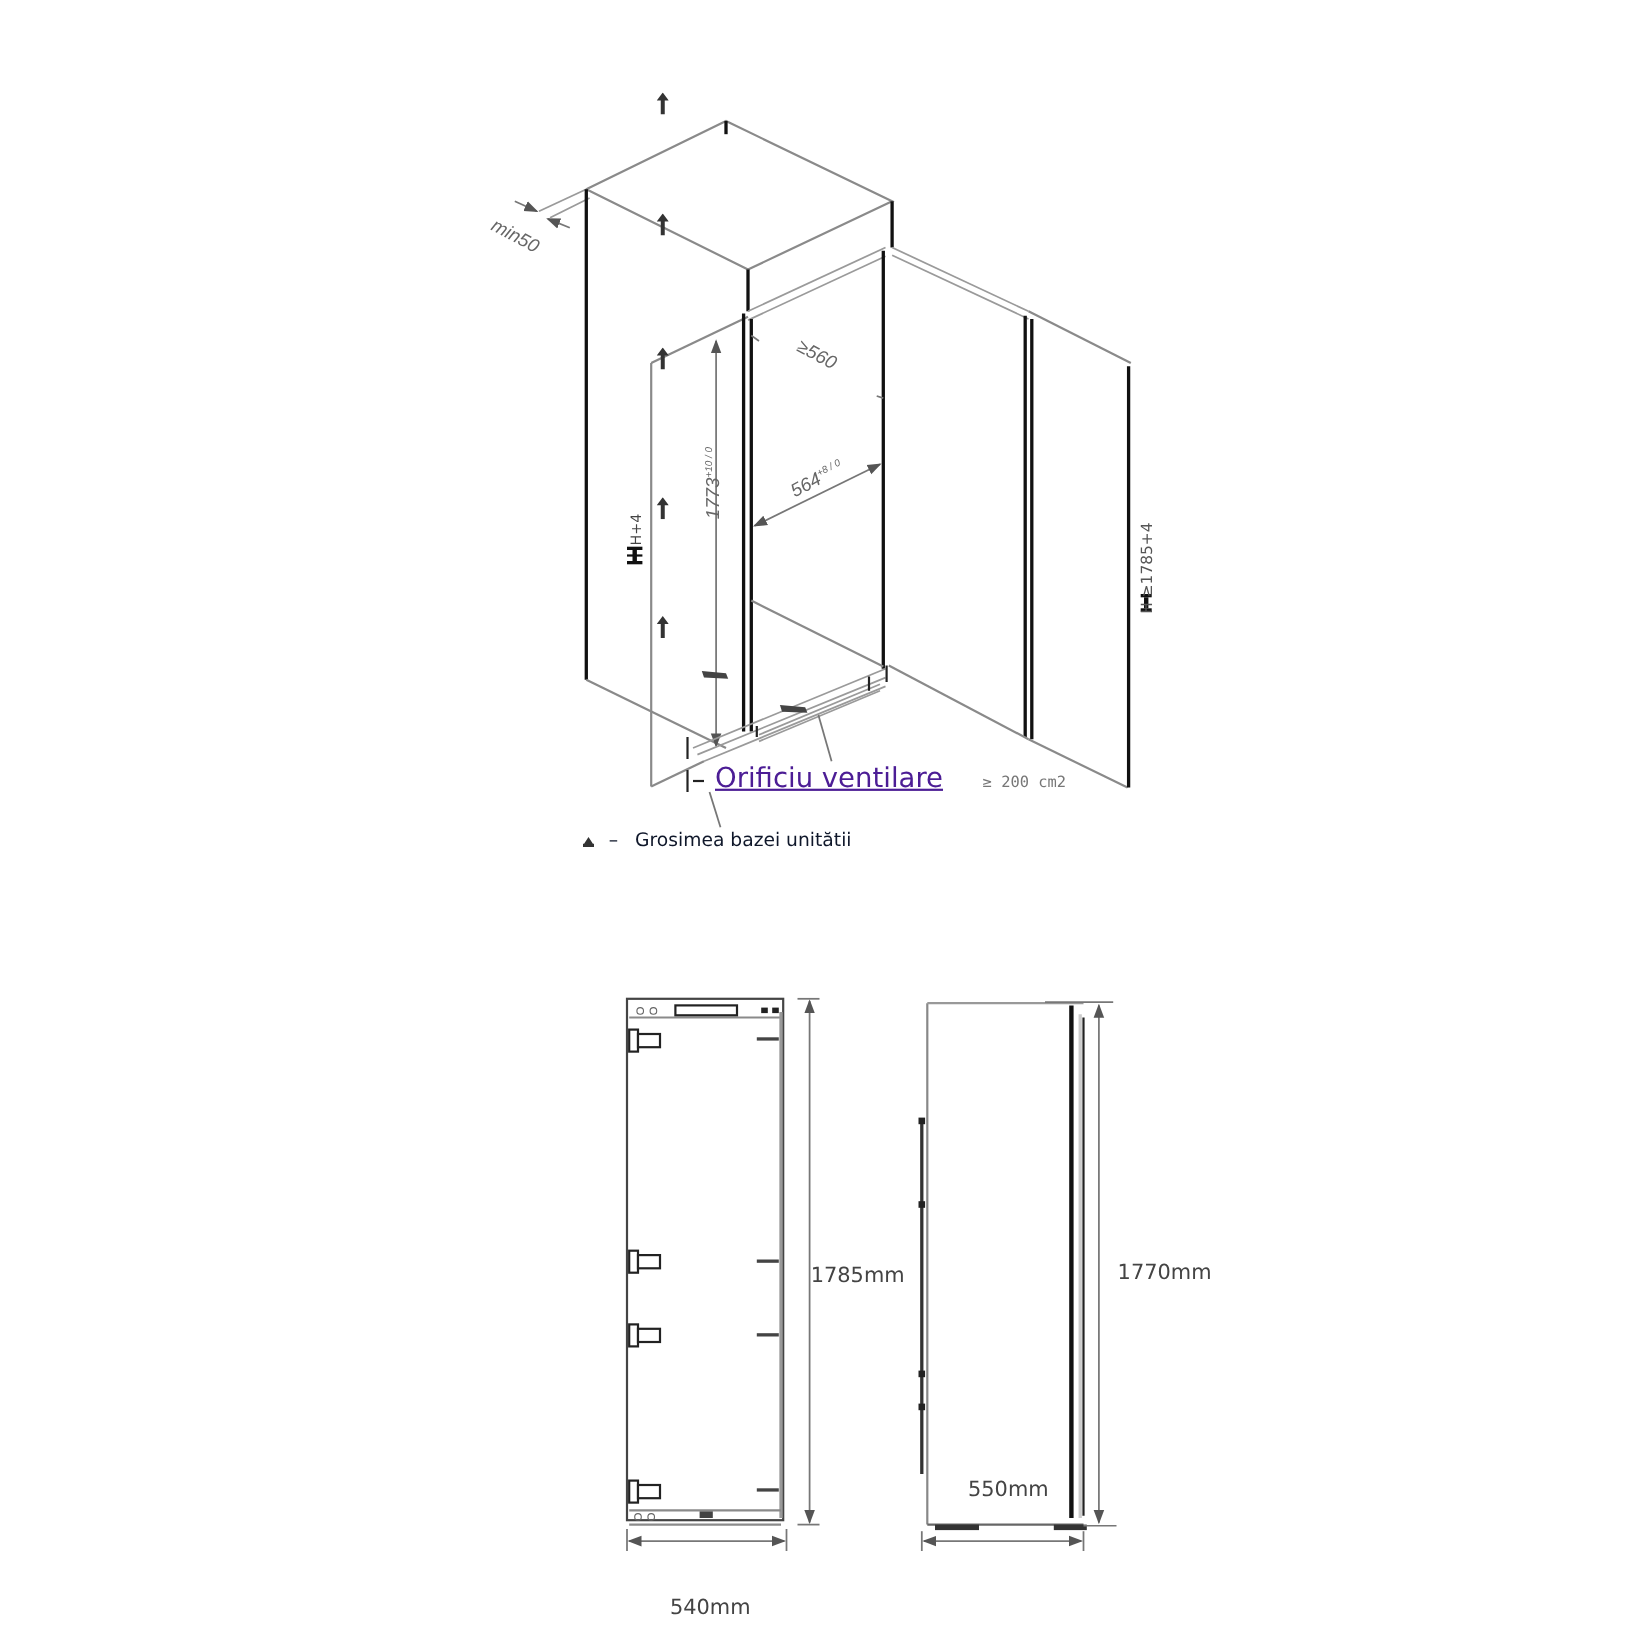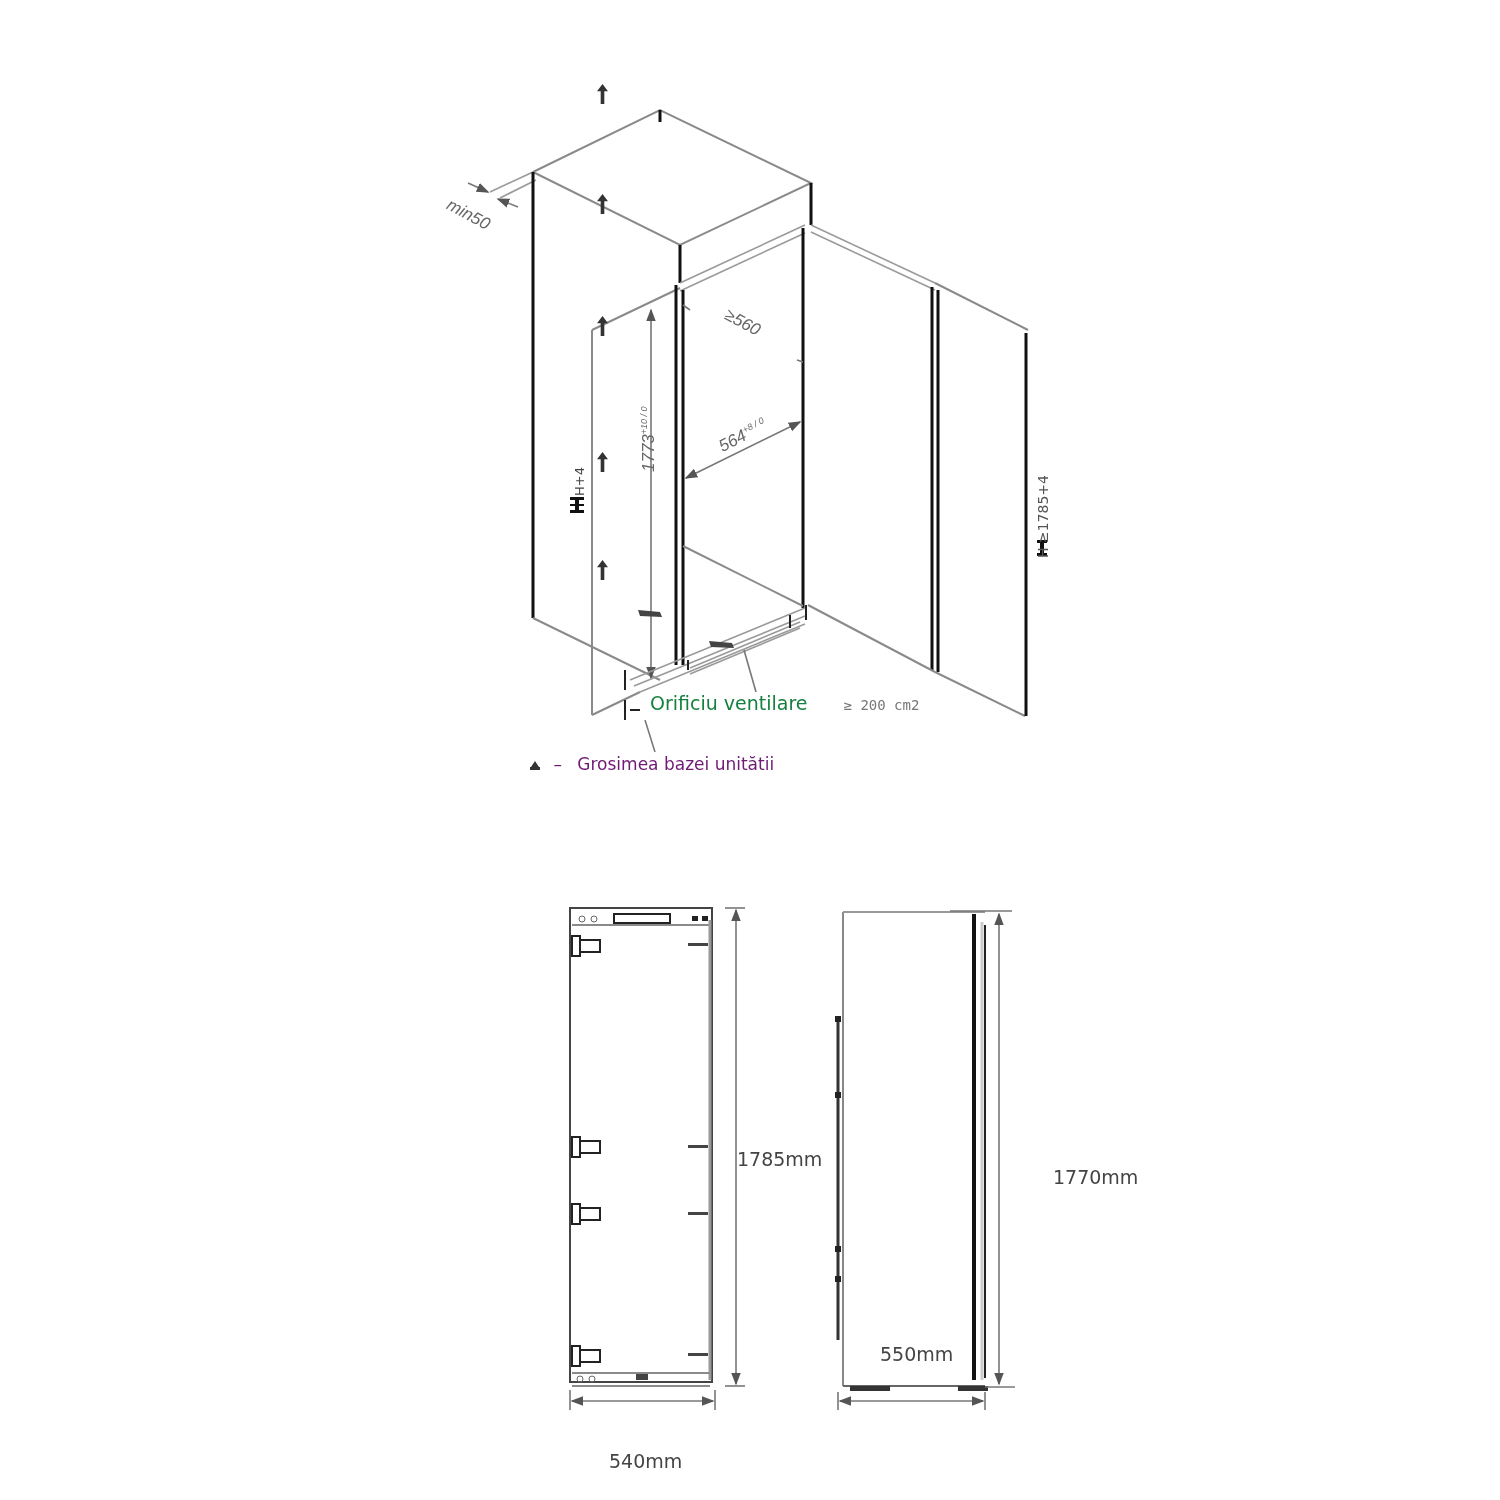--- a/index.html
+++ b/index.html
@@ -7,23 +7,23 @@
            font-family: "Liberation Sans", sans-serif; color: #222; }
     svg#drawing { position: absolute; left: 0; top: 0; width: 1500px; height: 1500px; }
     .thin { stroke: #8a8a8a; stroke-width: 2; fill: none; }
     .thin-dbl { stroke: #9a9a9a; stroke-width: 1.6; fill: none; }
     .thick { stroke: #111; stroke-width: 3; fill: none; }
     .med { stroke: #222; stroke-width: 2; fill: none; }
     .dim { stroke: #777; stroke-width: 1.6; fill: none; }
     .lbl { position: absolute; white-space: nowrap; line-height: 1; }
     .gray-italic { color: #666; font-style: italic; font-size: 17px; }
     .big-dim { font-family: "DejaVu Sans", sans-serif; font-weight: normal; font-size: 19px; color: #444; }
-    .vent { font-size: 19px; color: #15803d; font-family: "DejaVu Sans", sans-serif; }
+    .vent { font-size: 25px; color: #4c1d95; font-family: "DejaVu Sans", sans-serif; text-decoration: underline; }
     .vent-small { font-size: 14px; color: #777; font-family: "DejaVu Sans Mono", monospace; margin-left: 36px; }
-    .legend { font-size: 17px; color: #701a75; font-family: "DejaVu Sans", sans-serif; }
+    .legend { font-size: 17px; color: #0f172a; font-family: "DejaVu Sans", sans-serif; }
   </style>
 </head>
 <body>
 
 <svg id="drawing" viewBox="0 0 1500 1500">
   <defs>
     <marker id="ah" markerWidth="8" markerHeight="8" refX="7" refY="4" orient="auto">
       <path d="M0,1 L8,4 L0,7 Z" fill="#555"></path>
     </marker>
     <marker id="ahs" markerWidth="8" markerHeight="8" refX="1" refY="4" orient="auto">
@@ -209,15 +209,15 @@
 <div class="lbl legend" style="left:528px; top:756px;">
   <span style="display:inline-block;width:12px;"></span>
   <span style="margin:0 10px 0 8px;">–</span>
   <span>Grosimea bazei unitătii</span>
 </div>
 
 <div class="lbl big-dim" style="left:737px; top:1150px;">1785mm</div>
 
 <div class="lbl big-dim" style="left:609px; top:1452px;">540mm</div>
 
-<div class="lbl big-dim" style="left:1053px; top:1148px;margin-top:20px;">1770mm</div>
+<div class="lbl big-dim" style="left:1016px; top:1148px;">1770mm</div>
 
 <div class="lbl big-dim" style="left:880px; top:1345px;">550mm</div>
 
 </body></html>

